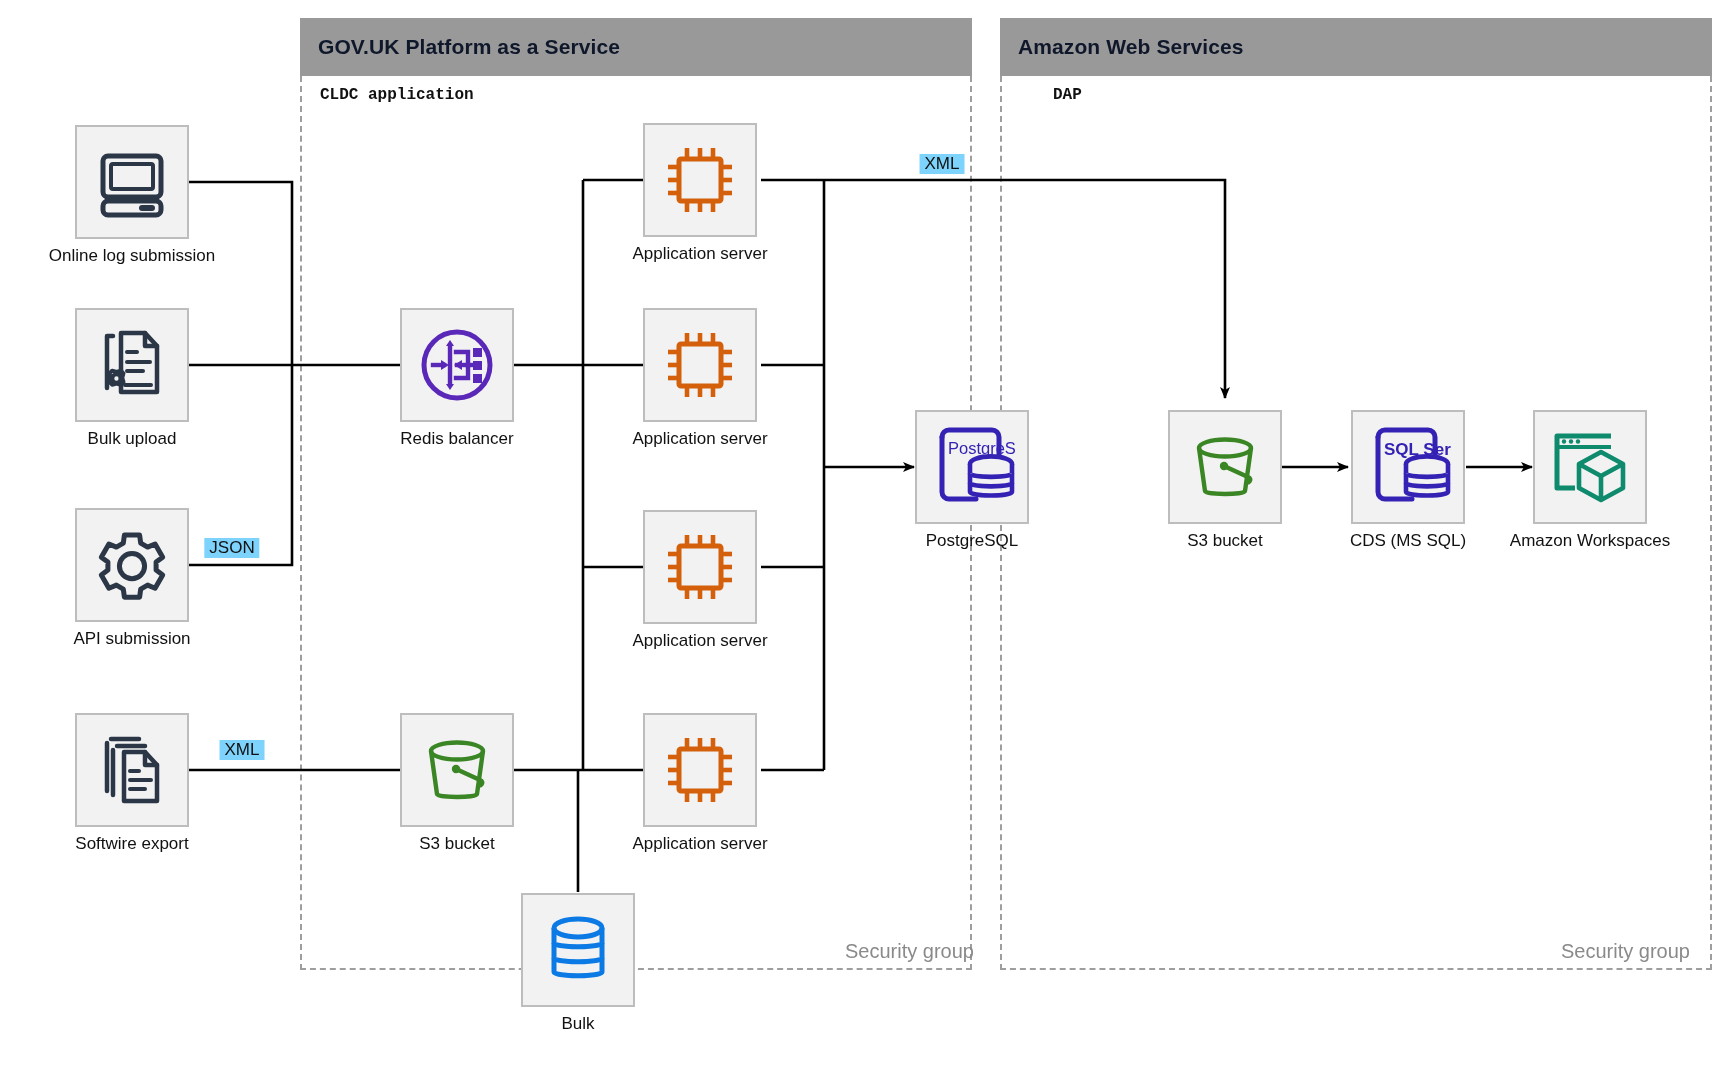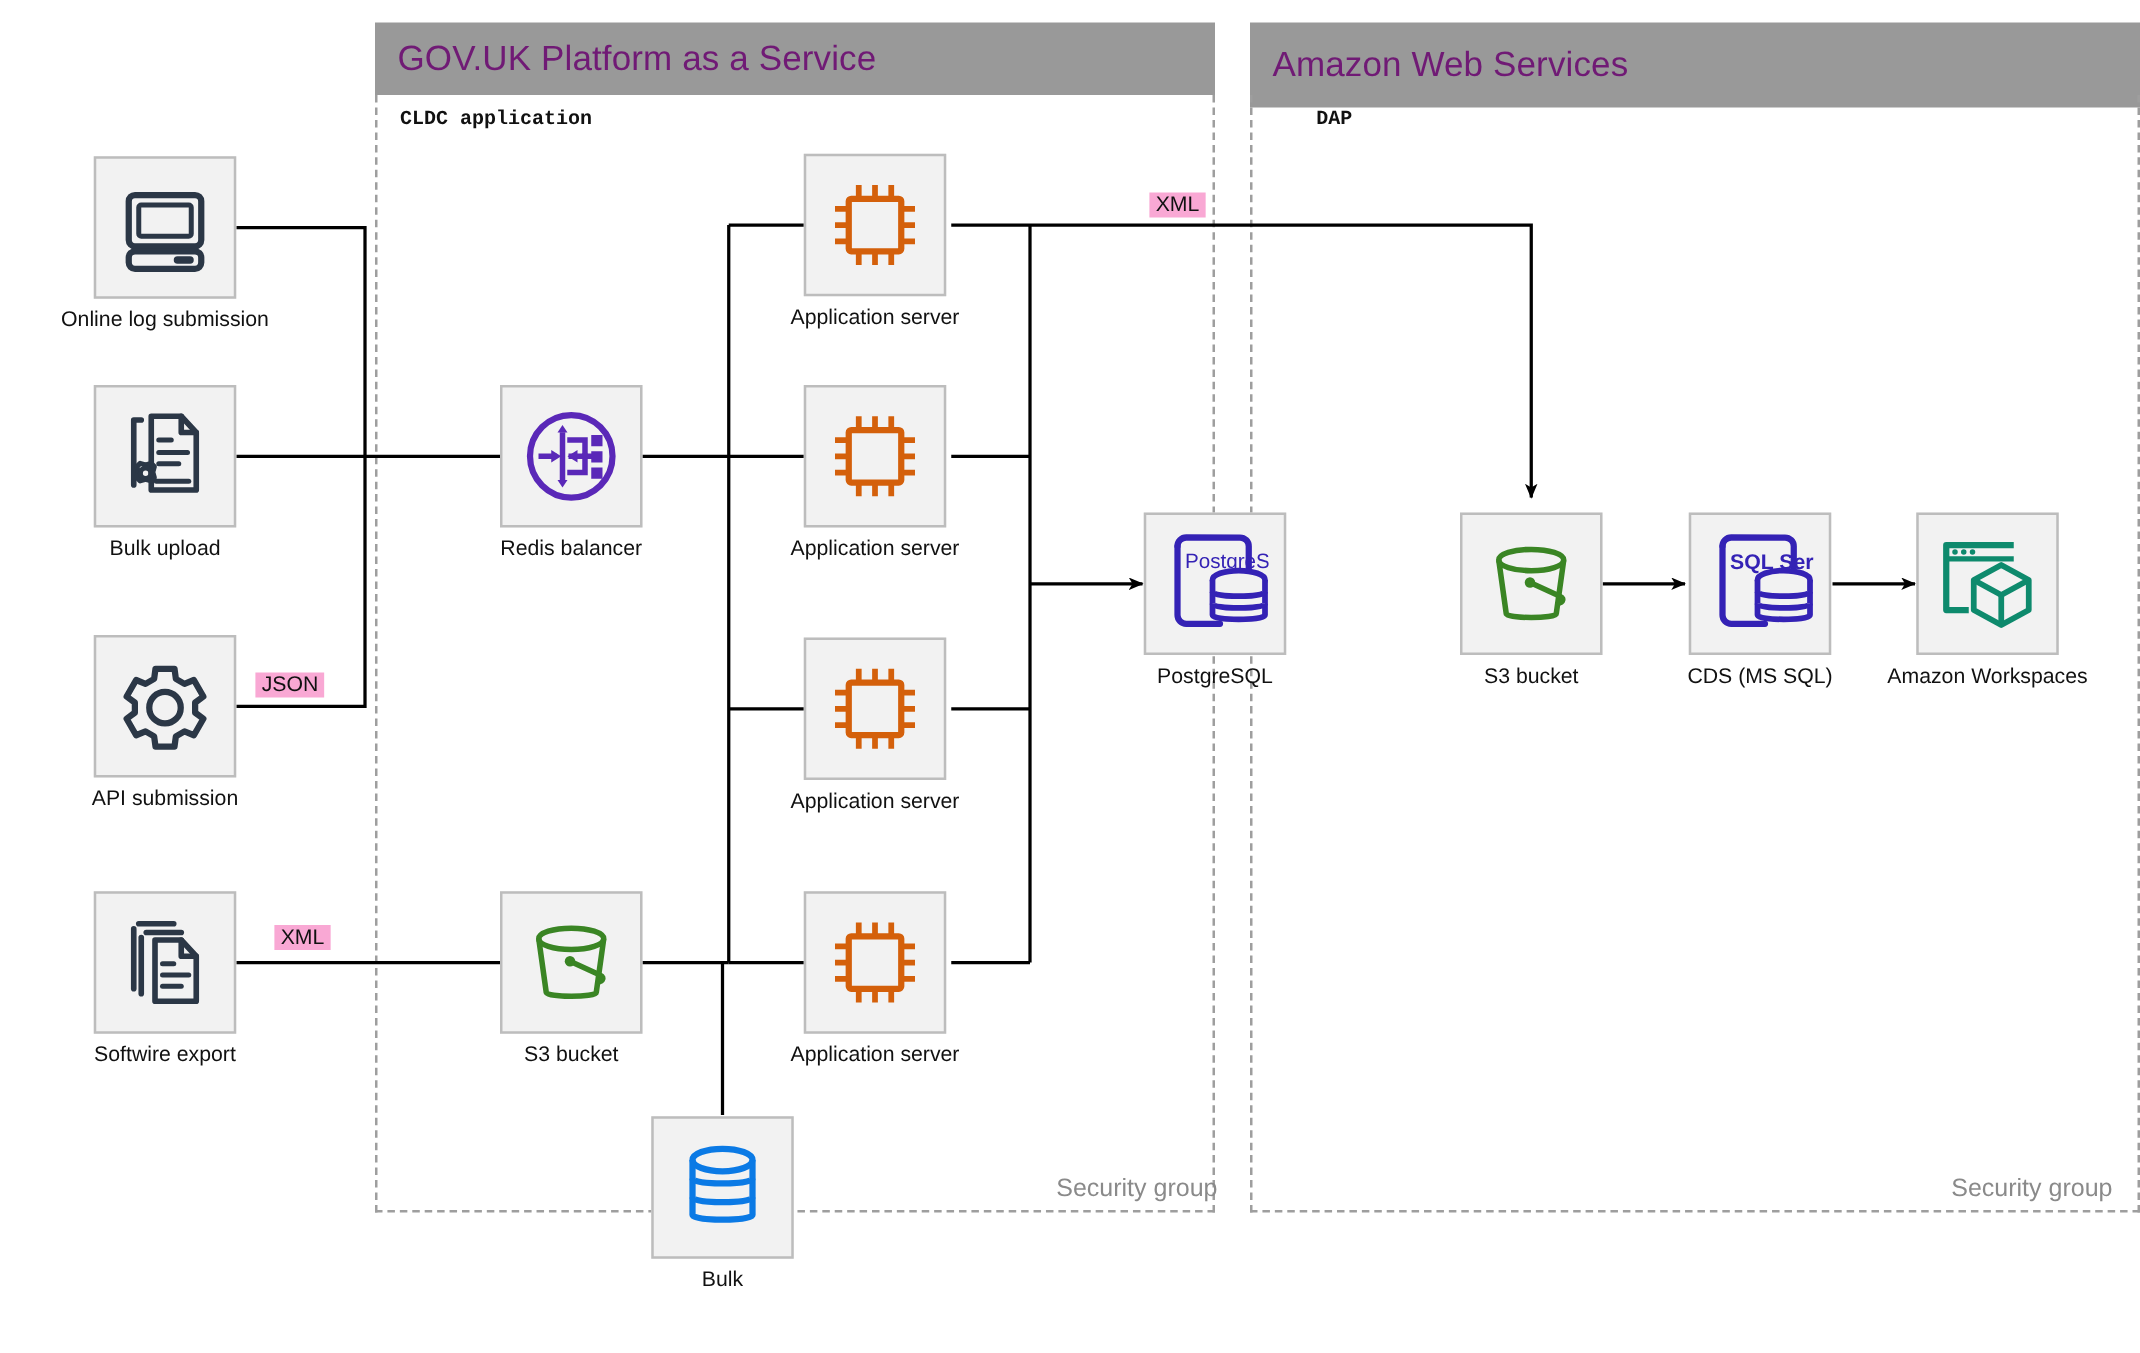--- a/index.html
+++ b/index.html
@@ -22,23 +22,23 @@
   
   .group-header {
     position: absolute;
     background: #999999;
     display: flex;
     align-items: center;
     box-sizing: border-box;
     padding-left: 18px;
   }
   .group-header-title {
-    color: #701a75;
-    font-size: 28px;
-    font-weight: normal;
+    color: #0f172a;
+    font-size: 21px;
+    font-weight: bold;
     letter-spacing: 0.1px;
     white-space: nowrap;
   }
   .group-body {
     position: absolute;
     border: 2px dashed #9e9e9e;
     border-top: none;
     box-sizing: border-box;
     background: transparent;
   }
@@ -93,39 +93,39 @@
     position: absolute;
     left: 0; top: 0;
     width: 1712px;
     height: 1082px;
     pointer-events: none;
   }
   .edge-label {
     position: absolute;
     font-size: 17px;
     color: #111111;
-    background: #f9a8d4;
+    background: #7dd3fc;
     padding: 0 5px;
     white-space: nowrap;
     transform: translate(-50%, -50%);
   }
 </style>
 </head>
 <body>
 
 <div id="canvas">
 
   <div class="group-header" style="left:300px; top:18px; width:672px; height:58px;">
     <span class="group-header-title">GOV.UK Platform as a Service</span>
   </div>
   <div class="group-body" style="left:300px; top:76px; width:672px; height:894px;"></div>
   <div class="group-sublabel" style="left:320px; top:86px;">CLDC application</div>
   <div class="group-footnote" style="left:845px; top:940px;">Security group</div>
 
-  <div class="group-header" style="left:1000px; top:18px; width:712px; height:68px;">
+  <div class="group-header" style="left:1000px; top:18px; width:712px; height:58px;">
     <span class="group-header-title">Amazon Web Services</span>
   </div>
   <div class="group-body" style="left:1000px; top:76px; width:712px; height:894px;"></div>
   <div class="group-sublabel" style="left:1053px; top:86px;">DAP</div>
   <div class="group-footnote" style="left:1561px; top:940px;">Security group</div>
 
   <svg id="wires" viewBox="0 0 1712 1082" xmlns="http://www.w3.org/2000/svg">
     <defs>
       <marker id="arw" markerWidth="12" markerHeight="10" refX="11" refY="5" orient="auto" markerUnits="userSpaceOnUse">
         <path d="M0,0 L12,5 L0,10 L3,5 Z" fill="#000000"></path>

